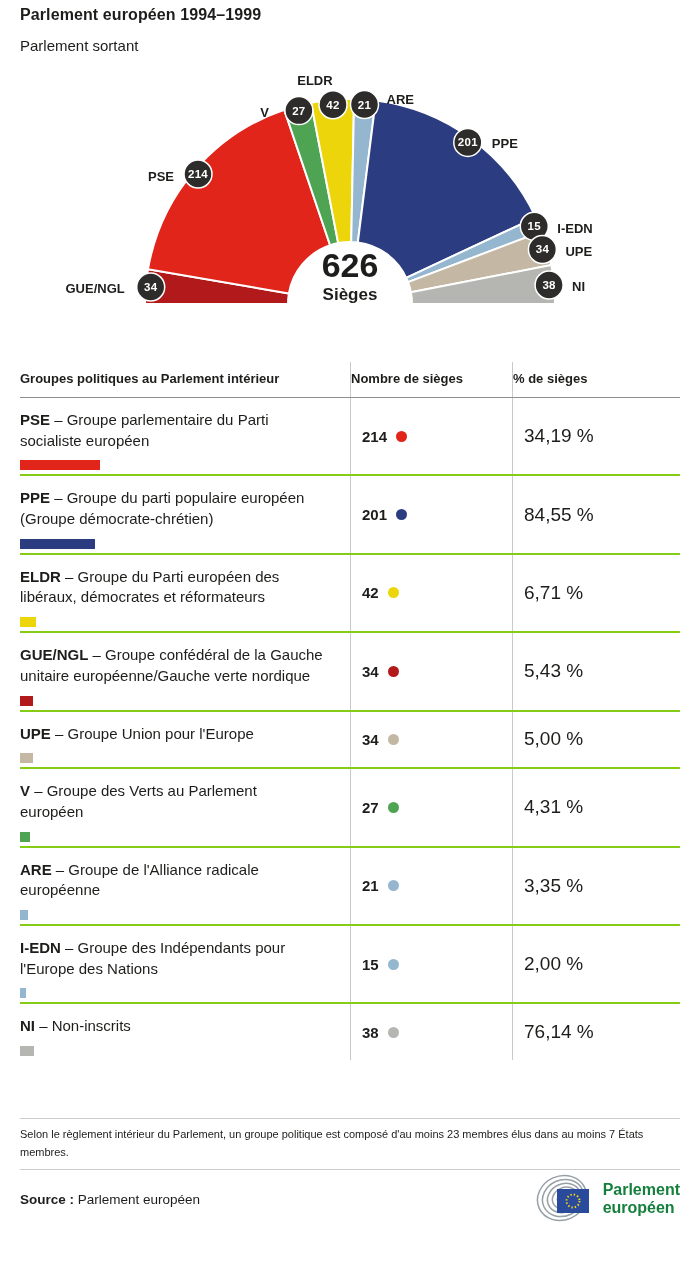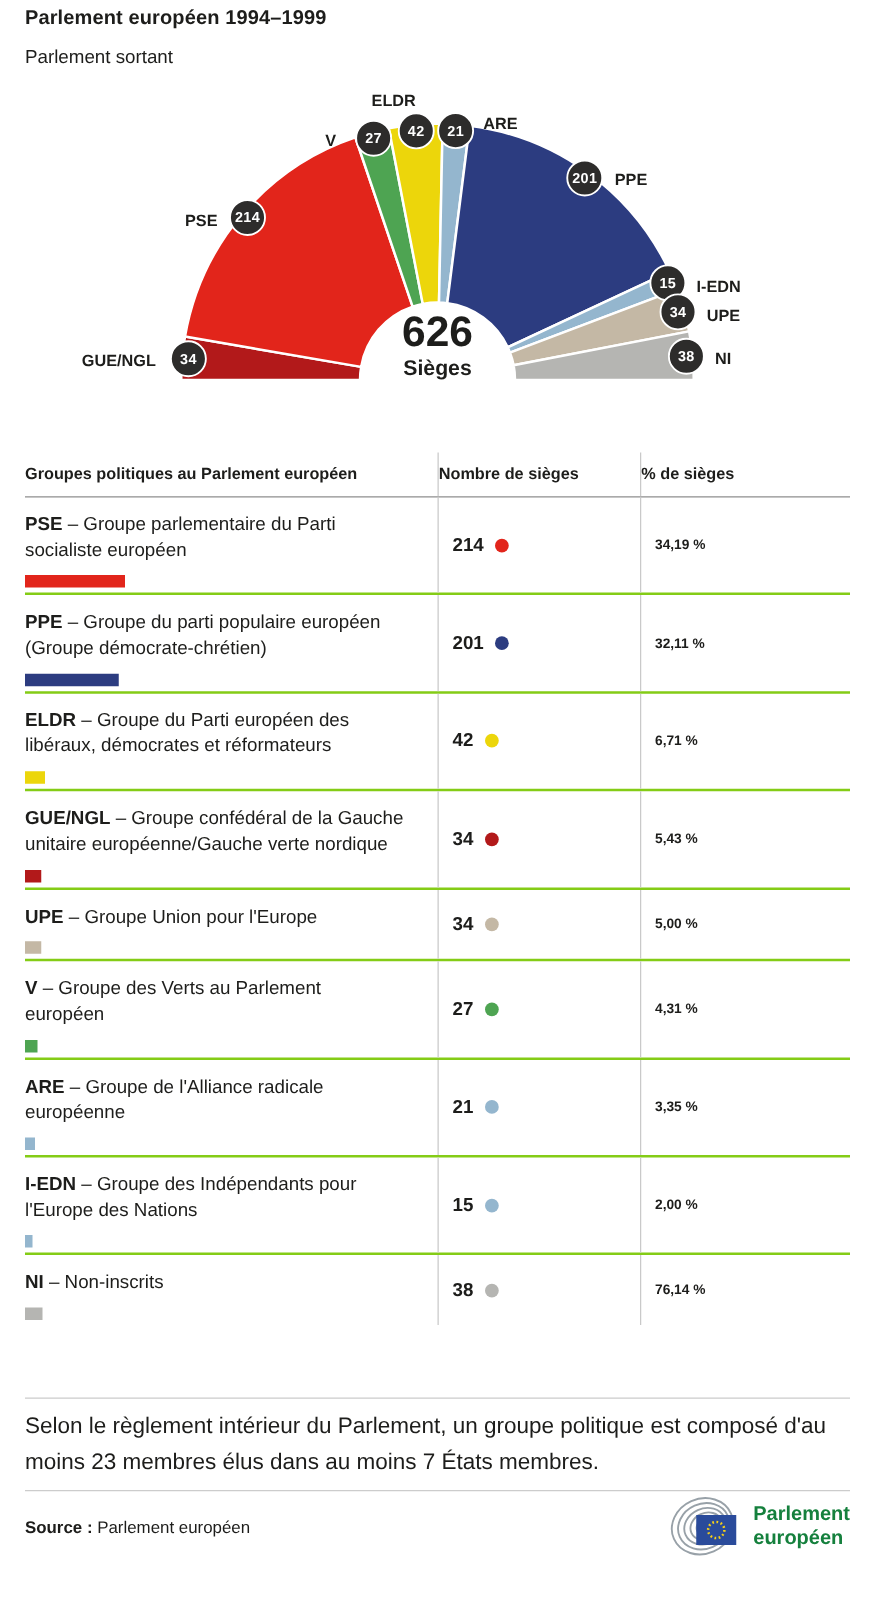--- a/index.html
+++ b/index.html
@@ -17,25 +17,25 @@
   .cborder{border-left:1px solid #c9c9c9;padding-left:11px;}
   .trow{border-bottom:2px solid #84cc16;}
   .trow:last-child{border-bottom:none;}
   .gcell{display:flex;flex-direction:column;justify-content:space-between;padding:12px 26px 4px 0;box-sizing:border-box;}
   .gname{font-size:15px;line-height:1.38;}
   .gname b{font-weight:bold;}
   .gbar{height:10px;margin-top:9px;}
   .vcell{display:flex;align-items:center;align-self:stretch;}
   .seatnum{font-size:15px;font-weight:bold;}
   .dot{width:11px;height:11px;border-radius:50%;display:inline-block;margin-left:9px;}
-  .pct{font-size:11px;font-weight:bold;}
+  .pct{font-size:19px;font-weight:normal;}
 
   .rule{border:none;border-top:1px solid #cccccc;margin:0;}
   .rule1{margin-top:58px;}
-  .note{font-size:18px;line-height:1.6;padding:7px 0 8px 0;max-width:650px;color:#1d1d1b;}
+  .note{font-size:11px;line-height:1.6;padding:7px 0 8px 0;max-width:650px;color:#1d1d1b;}
   .bottom{display:flex;justify-content:space-between;align-items:center;margin-top:2px;}
   .source{font-size:13.5px;}
   .source b{font-weight:bold;}
   .logo{display:flex;align-items:center;gap:9px;}
   .logo-text{font-size:16px;font-weight:bold;color:#15803d;line-height:1.15;}
 </style>
 </head>
 <body>
 
 <div class="wrap">
@@ -79,21 +79,21 @@
       <circle cx="522.4" cy="177.5" r="14" fill="#2d2c2b" stroke="#fff" stroke-width="1.5"></circle>
       <text x="522.429624286266" y="181.49459020384728" font-size="11.5" font-weight="bold" text-anchor="middle" fill="#fff" letter-spacing="0.3">34</text>
       <text x="545.429624286266" y="184.49459020384728" font-size="13" font-weight="bold" text-anchor="start" fill="#1d1d1b">UPE</text>
       <circle cx="529.1" cy="213.0" r="14" fill="#2d2c2b" stroke="#fff" stroke-width="1.5"></circle>
       <text x="529.0914910576954" y="216.95851401745102" font-size="11.5" font-weight="bold" text-anchor="middle" fill="#fff" letter-spacing="0.3">38</text>
       <text x="552.0914910576954" y="218.95851401745102" font-size="13" font-weight="bold" text-anchor="start" fill="#1d1d1b">NI</text>
     </svg>
 
   <div class="table">
     <div class="thead">
-      <div class="hc">Groupes politiques au Parlement européen</div>
+      <div class="hc">Groupes politiques au Parlement intérieur</div>
       <div class="hc cborder">Nombre de sièges</div>
       <div class="hc cborder">% de sièges</div>
     </div>
     <div id="table-rows">
         <div class="trow">
           <div class="gcell">
             <div class="gname"><b>PSE</b> – Groupe parlementaire du Parti socialiste européen</div>
             <div class="gbar" style="width: 80.3px; background: rgb(226, 37, 27);"></div>
           </div>
           <div class="vcell cborder">
@@ -107,21 +107,21 @@
         <div class="trow">
           <div class="gcell">
             <div class="gname"><b>PPE</b> – Groupe du parti populaire européen (Groupe démocrate-chrétien)</div>
             <div class="gbar" style="width: 75.4px; background: rgb(44, 60, 128);"></div>
           </div>
           <div class="vcell cborder">
             <span class="seatnum">201</span>
             <span class="dot" style="background: rgb(44, 60, 128);"></span>
           </div>
           <div class="vcell cborder">
-            <span class="pct">32,11 %</span>
+            <span class="pct">84,55 %</span>
           </div>
         </div>
         <div class="trow">
           <div class="gcell">
             <div class="gname"><b>ELDR</b> – Groupe du Parti européen des libéraux, démocrates et réformateurs</div>
             <div class="gbar" style="width: 15.8px; background: rgb(236, 214, 11);"></div>
           </div>
           <div class="vcell cborder">
             <span class="seatnum">42</span>
             <span class="dot" style="background: rgb(236, 214, 11);"></span>

